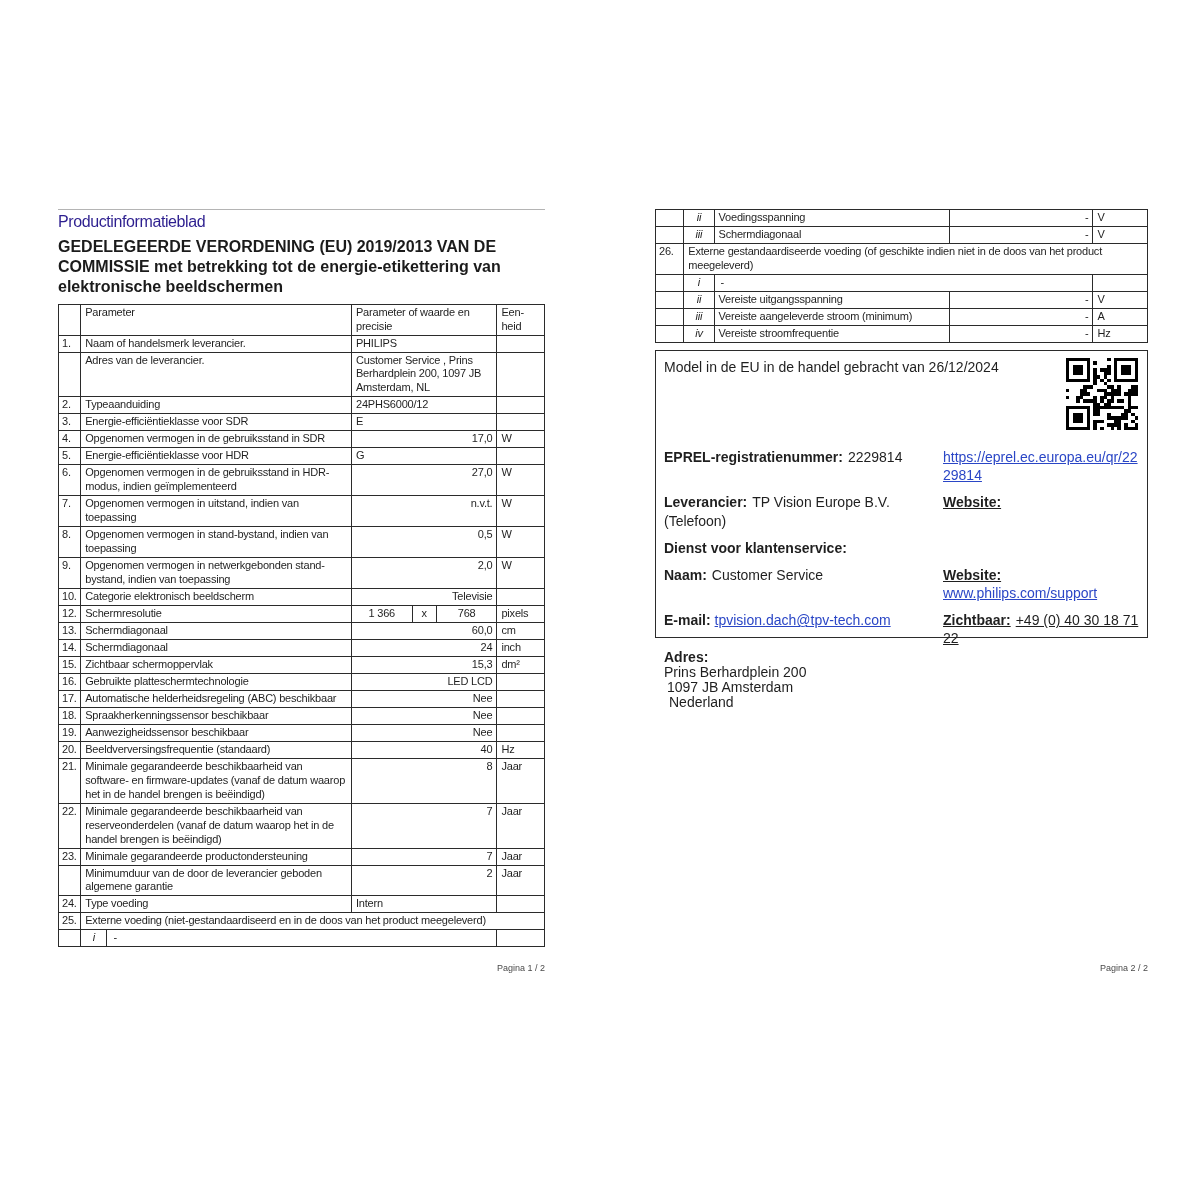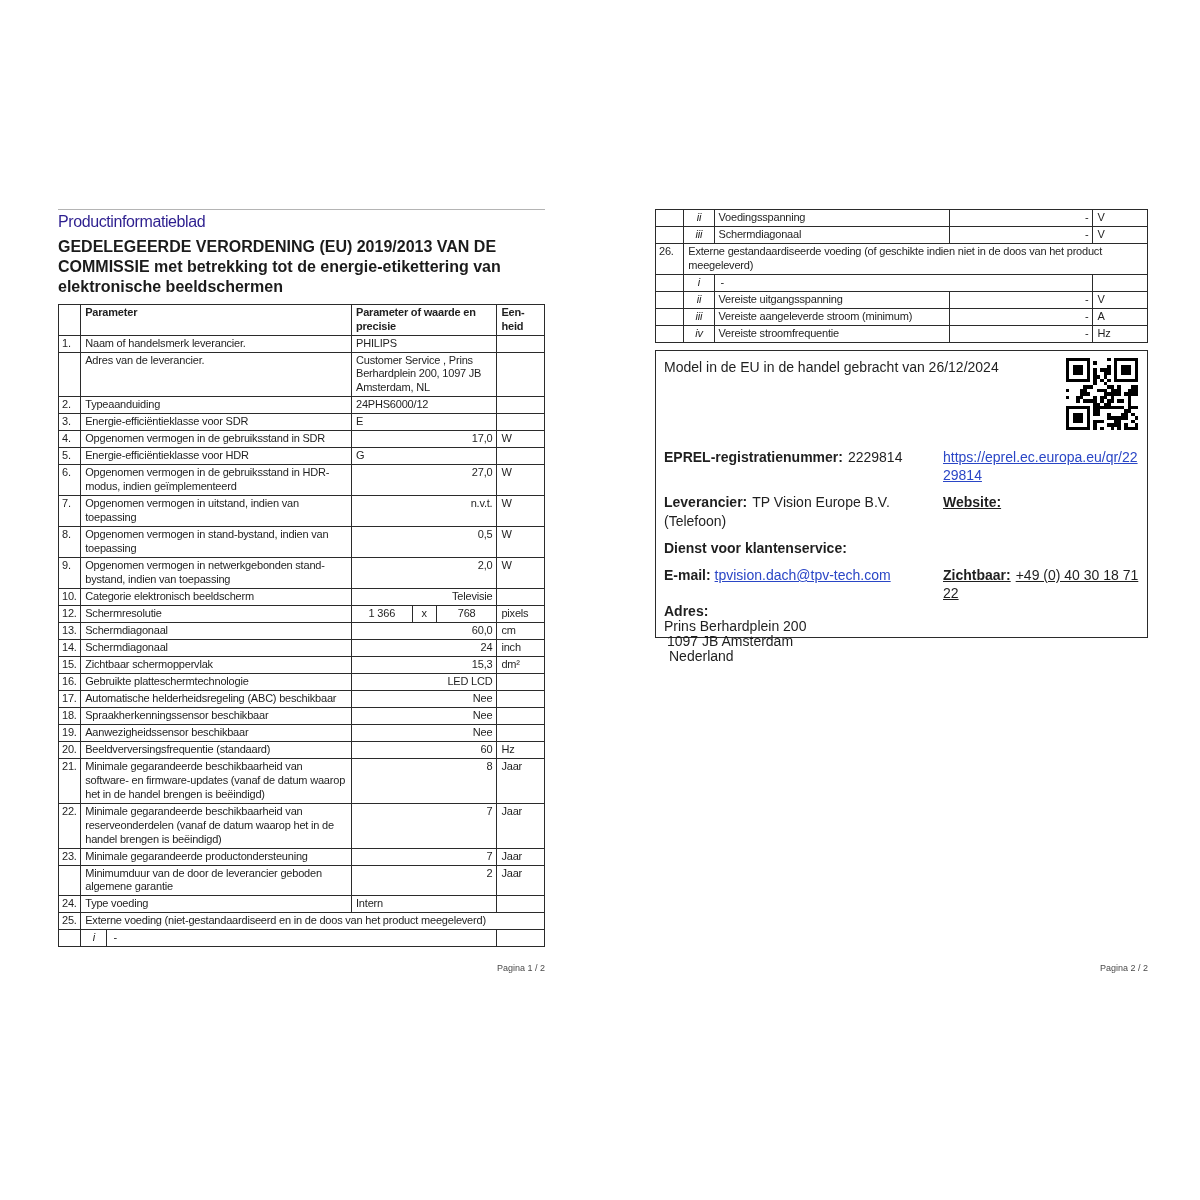--- a/index.html
+++ b/index.html
@@ -17,21 +17,21 @@
   
   table{border-collapse:collapse;table-layout:fixed;width:100%;border-radius:29px;}
   td{border:1px solid #2b2b2b;padding:1px 4px;font-size:11px;line-height:1.27;
      letter-spacing:-0.2px;vertical-align:top;overflow:hidden;}
   .c-num{padding-left:3px;padding-right:0;}
   .c-sub{font-style:italic;text-align:center;padding-left:2px;padding-right:2px;}
   .c-sep{text-align:center;padding-left:1px;padding-right:1px;}
   .c-dash{padding-left:6px;}
   .c-unit{padding-left:4px;}
   .a-l{text-align:left}.a-r{text-align:right}.a-c{text-align:center}
-  .b{font-weight:bold;}
+  .b{font-weight:normal;}
 
   
   .info-box{position:relative;margin-top:7px;border:1px solid #2b2b2b;height:272px;
             padding:7px 8px;font-size:14px;line-height:1.3;box-sizing:content-box;}
   .model-line{margin-right:95px;}
   .qr{position:absolute;top:7px;right:9px;width:72px;height:72px;}
   .ib-row{display:flex;margin-top:9px;align-items:flex-start;}
   .ib-row.eprel{margin-top:72px;}
   .ib-left{flex:1 1 auto;padding-right:5px;}
   .ib-right{flex:0 0 196px;width:196px;text-decoration:underline;}
@@ -186,21 +186,21 @@
           </tr>
           <tr>
             <td class="c-num">19.</td>
             <td colspan="2" class="c-label">Aanwezigheidssensor beschikbaar</td>
             <td colspan="3" class="c-val a-r">Nee</td>
             <td class="c-unit"></td>
           </tr>
           <tr>
             <td class="c-num">20.</td>
             <td colspan="2" class="c-label">Beeldverversingsfrequentie (standaard)</td>
-            <td colspan="3" class="c-val a-r">60</td>
+            <td colspan="3" class="c-val a-r">40</td>
             <td class="c-unit">Hz</td>
           </tr>
           <tr>
             <td class="c-num">21.</td>
             <td colspan="2" class="c-label">Minimale gegarandeerde beschikbaarheid van software- en firmware-updates (vanaf de datum waarop het in de handel brengen is beëindigd)</td>
             <td colspan="3" class="c-val a-r">8</td>
             <td class="c-unit">Jaar</td>
           </tr>
           <tr>
             <td class="c-num">22.</td>
@@ -544,20 +544,29 @@
           <span class="lbl">Website:</span>
         </div>
       </div>
 
       <div class="ib-row">
         <div class="ib-left">
           <span class="lbl">Dienst voor klantenservice:</span>
         </div>
       </div>
 
+      <div class="ib-row">
+        <div class="ib-left">
+          <span class="lbl">Naam:</span><span class="val-after">Customer Service</span>
+        </div>
+        <div class="ib-right">
+          <span class="lbl">Website:</span>
+          <span class="link">www.philips.com/support</span>
+        </div>
+      </div>
 
       <div class="ib-row">
         <div class="ib-left">
           <span class="lbl">E-mail:</span>
           <span class="link">tpvision.dach@tpv-tech.com</span>
         </div>
         <div class="ib-right">
           <span class="lbl">Zichtbaar:</span><span class="val-after">+49 (0) 40 30 18 71 22</span>
         </div>
       </div>

